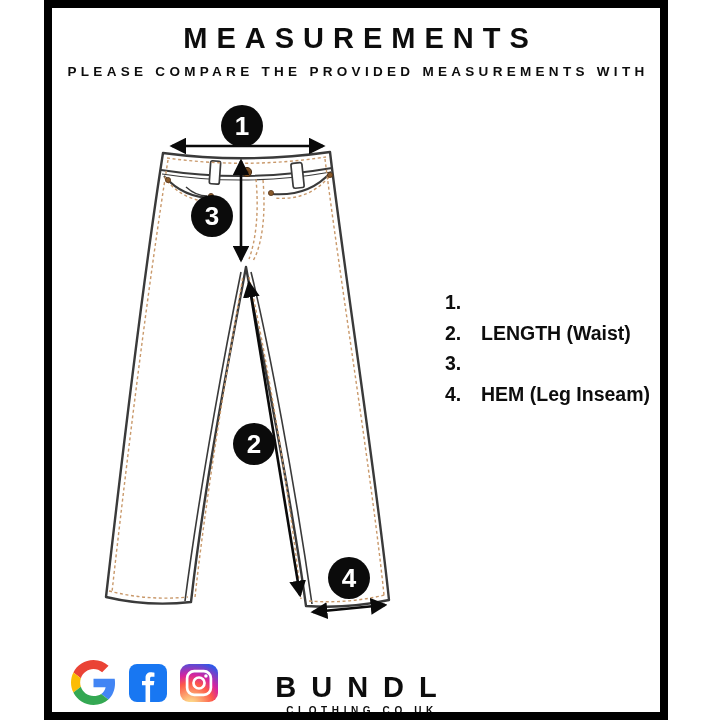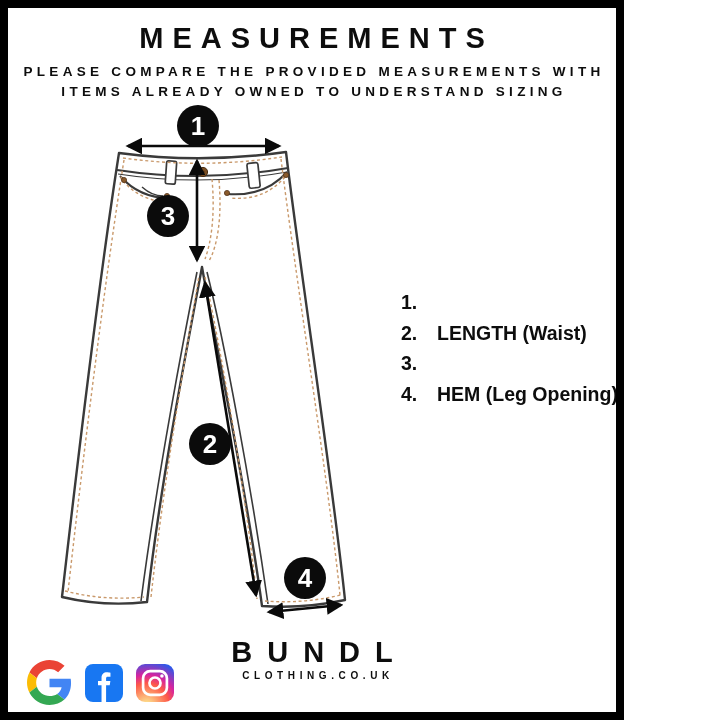--- a/index.html
+++ b/index.html
@@ -1,55 +1,54 @@
 <!DOCTYPE html>
 <html><head>
 <meta charset="utf-8">
 <style>
   html,body{margin:0;padding:0;background:#fff;}
   .page{
     position:relative;width:624px;height:720px;background:#ffffff;overflow:hidden;
-    font-family:"Liberation Sans",sans-serif;color:#0d0d0d;
+    font-family:"Liberation Sans",sans-serif;color:#0d0d0d;margin-left:44px;
   }
   .frame{position:absolute;inset:0;border:8px solid #000;box-sizing:border-box;z-index:20;pointer-events:none;}
   
   .header{position:absolute;top:22px;left:0;right:0;text-align:center;z-index:5;}
   .title{font-size:29px;font-weight:700;letter-spacing:9px;padding-left:9px;}
   .subtitle{margin-top:7px;font-size:13.5px;font-weight:700;letter-spacing:4.3px;line-height:20px;padding-left:4px;}
   
   .diagram{position:absolute;left:0;top:0;width:720px;height:720px;z-index:2;}
   .diagram text{font-family:"Liberation Sans",sans-serif;font-weight:700;fill:#ffffff;font-size:26px;text-anchor:middle;}
   
   .legend{position:absolute;left:401px;top:287px;z-index:5;}
   .legend-row{display:flex;line-height:30.5px;font-size:19.5px;font-weight:700;white-space:nowrap;}
   .legend-num{display:inline-block;width:36px;}
   
   .social{position:absolute;left:27px;top:659px;height:47px;display:flex;align-items:center;gap:13px;z-index:5;}
   .icon-google{width:45px;height:45px;display:block;}
   .icon-fb{width:38px;height:38px;border-radius:8px;background:#1877F2;overflow:hidden;}
   .icon-ig{width:38px;height:38px;border-radius:9px;
     background:radial-gradient(circle at 28% 110%, #fdf497 0%, #fd5949 45%, #d6249f 62%, #285AEB 92%);
     display:flex;align-items:center;justify-content:center;}
-  .brand{position:absolute;left:0;right:0;top:637px;text-align:center;z-index:5;}
+  .brand{position:absolute;left:0;right:0;top:672px;text-align:center;z-index:5;}
   .brand-name{font-size:29px;font-weight:700;letter-spacing:15px;padding-left:15px;line-height:30px;}
   .brand-domain{font-size:10px;font-weight:700;letter-spacing:4.6px;padding-left:12px;margin-top:3px;}
   .trustpilot{position:absolute;left:534px;top:660px;display:flex;align-items:center;gap:5px;z-index:5;}
   .tp-label{font-size:27px;font-weight:600;letter-spacing:-1px;color:#191919;}
 </style>
 </head>
 <body>
 
 <div class="page">
   <div class="frame"></div>
 
   <div class="header">
     <div class="title">MEASUREMENTS</div>
     <div class="subtitle">
       <div>PLEASE COMPARE THE PROVIDED MEASUREMENTS WITH</div>
-      <div>ITEMS ALREADY OWNED TO UNDERSTAND SIZING</div>
     </div>
   </div>
 
   <svg class="diagram" viewBox="0 0 720 720">
     <defs>
       <marker id="ah" viewBox="0 0 10 10" refX="8.5" refY="5" markerWidth="6.5" markerHeight="6.5" orient="auto-start-reverse">
         <path d="M0,0 L10,5 L0,10 z" fill="#0a0a0a"></path>
       </marker>
     </defs>
 
@@ -127,21 +126,21 @@
     </div>
     <div class="legend-row">
       <span class="legend-num">2.</span>
       <span>LENGTH (Waist)</span>
     </div>
     <div class="legend-row">
       <span class="legend-num">3.</span>
     </div>
     <div class="legend-row">
       <span class="legend-num">4.</span>
-      <span>HEM (Leg Opening)</span>
+      <span>HEM (Leg Inseam)</span>
     </div>
   </div>
 
   <div class="social">
     <svg class="icon-google" viewBox="0 0 48 48">
       <path fill="#EA4335" d="M24 9.5c3.54 0 6.71 1.22 9.21 3.6l6.85-6.85C35.9 2.38 30.47 0 24 0 14.62 0 6.51 5.38 2.56 13.22l7.98 6.19C12.43 13.72 17.74 9.5 24 9.5z"></path>
       <path fill="#4285F4" d="M46.98 24.55c0-1.57-.15-3.09-.38-4.55H24v9.02h12.94c-.58 2.96-2.26 5.48-4.78 7.18l7.73 6c4.51-4.18 7.09-10.36 7.09-17.65z"></path>
       <path fill="#FBBC05" d="M10.53 28.59c-.48-1.45-.76-2.99-.76-4.59s.27-3.14.76-4.59l-7.98-6.19C.92 16.46 0 20.12 0 24c0 3.88.92 7.54 2.56 10.78l7.97-6.19z"></path>
       <path fill="#34A853" d="M24 48c6.48 0 11.93-2.13 15.89-5.81l-7.73-6c-2.15 1.45-4.92 2.3-8.16 2.3-6.26 0-11.57-4.22-13.47-9.91l-7.98 6.19C6.51 42.62 14.62 48 24 48z"></path>
     </svg>

